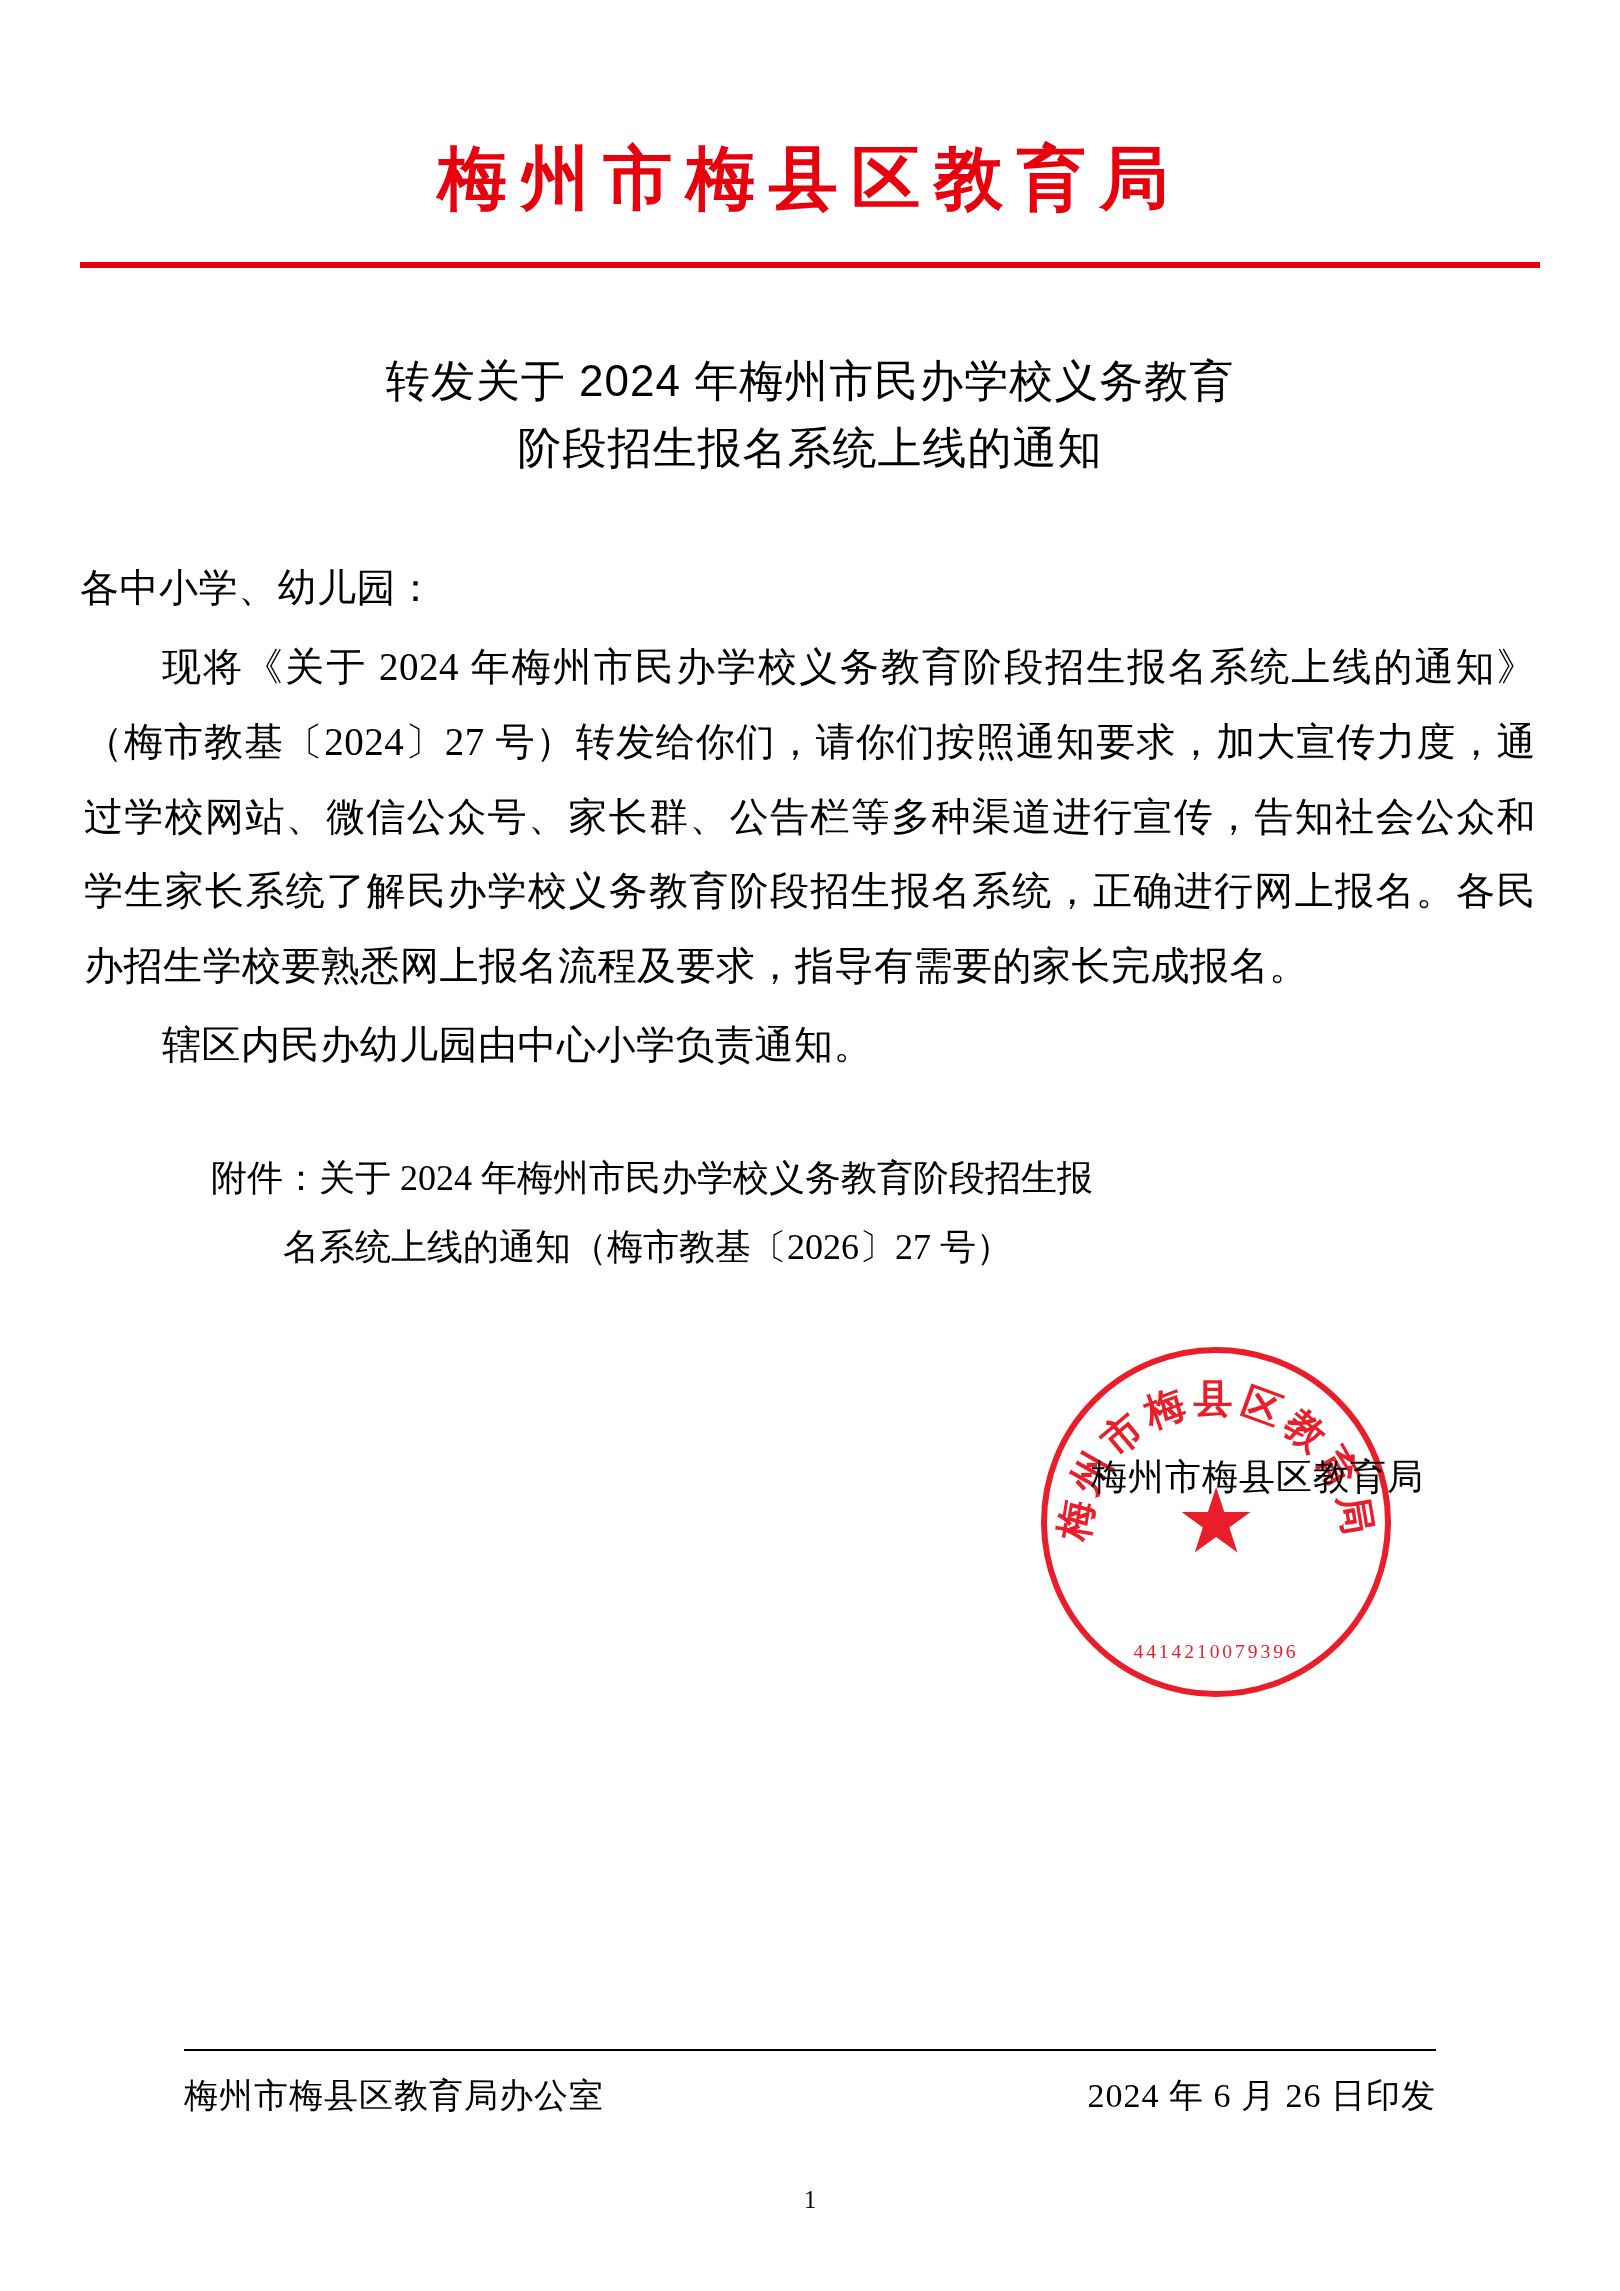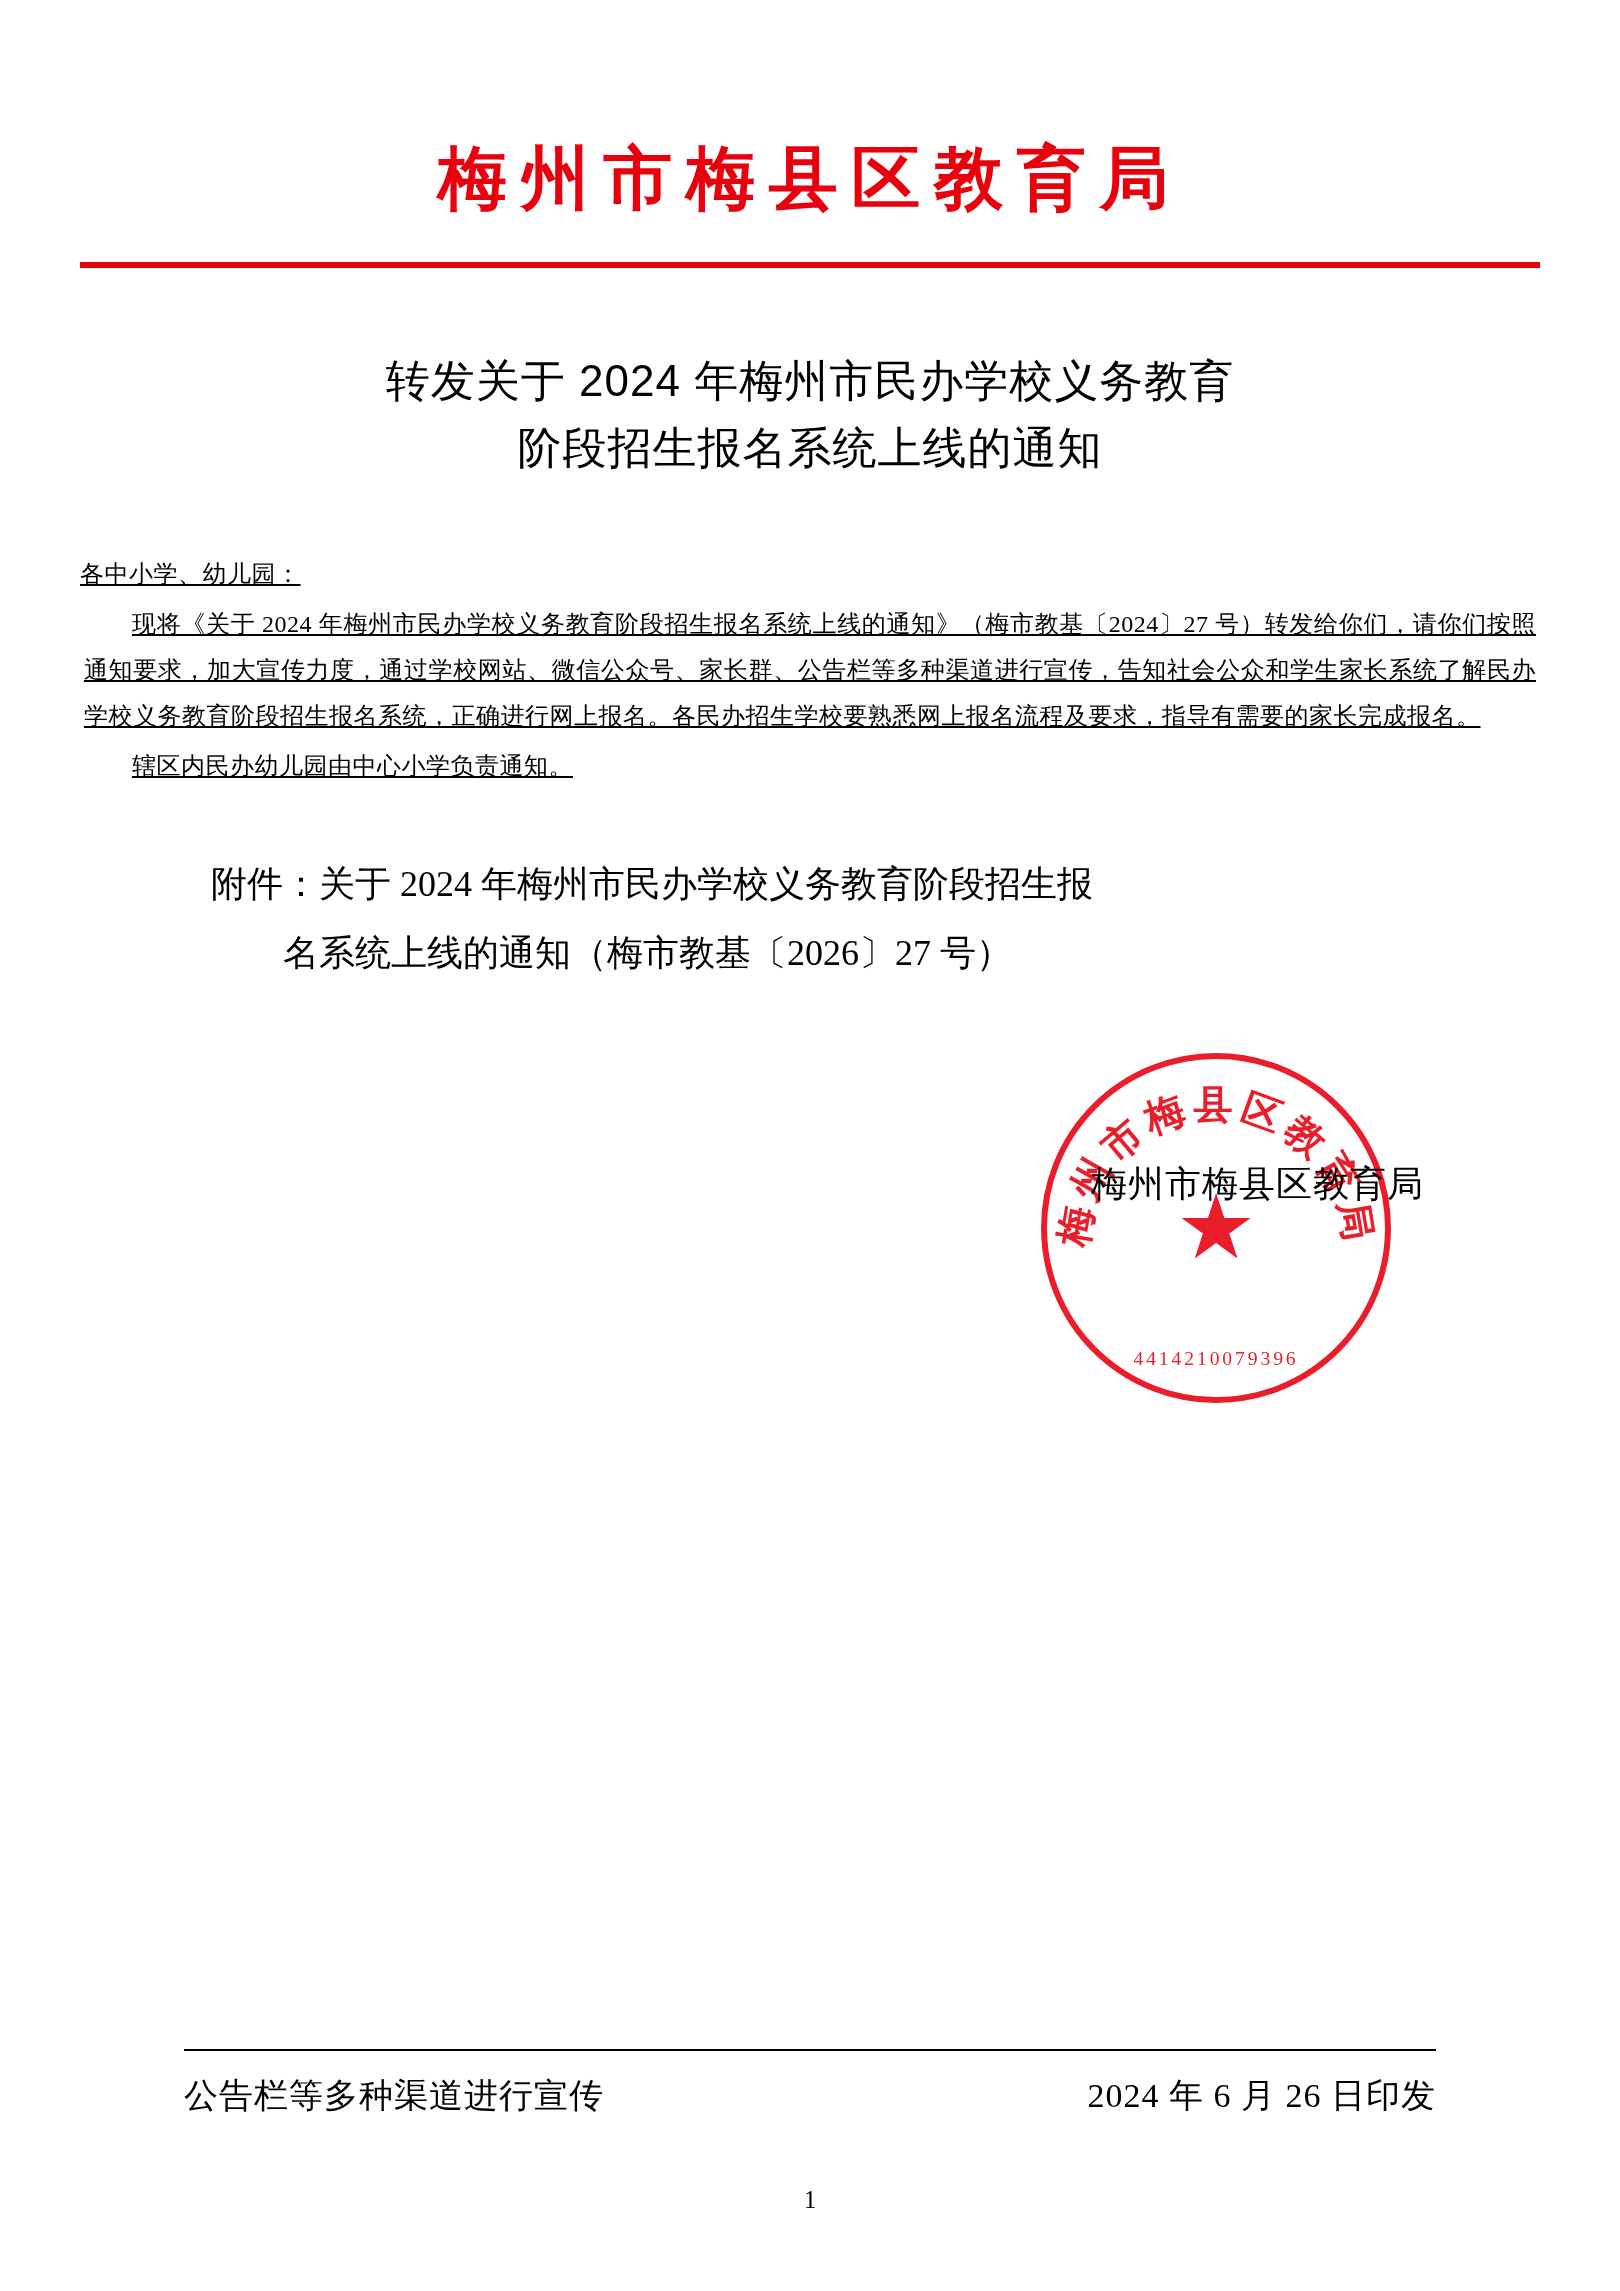--- a/index.html
+++ b/index.html
@@ -53,24 +53,23 @@
     letter-spacing: 1px;
     font-family: Liberation Sans, sans-serif;
   }
   .doc-title .line {
     display: block;
   }
 
   
   .body-block {
     margin-top: 69px;
-    font-size: 24px;
+    font-size: 39px;
     line-height: 1.92;
     letter-spacing: 0.5px;
-    text-decoration: underline;
   }
   .salutation {
     text-align: justify;
   }
   .para {
     text-indent: 2em;
     text-align: justify;
     margin: 4px;
   }
   .para + .para {
@@ -219,21 +218,21 @@
       <div class="seal-code">4414210079396</div>
     </div>
     <div class="signature">
       <div>梅州市梅县区教育局</div>
     </div>
   </div>
 
   <div class="footer">
     <div class="footer-rule"></div>
     <div class="footer-row">
-      <span>公告栏等多种渠道进行宣传</span>
+      <span>梅州市梅县区教育局办公室</span>
       <span>2024 年 6 月 26 日印发</span>
     </div>
   </div>
 
   <div class="page-number">1</div>
 
 </div>
 
 
 </body></html>

